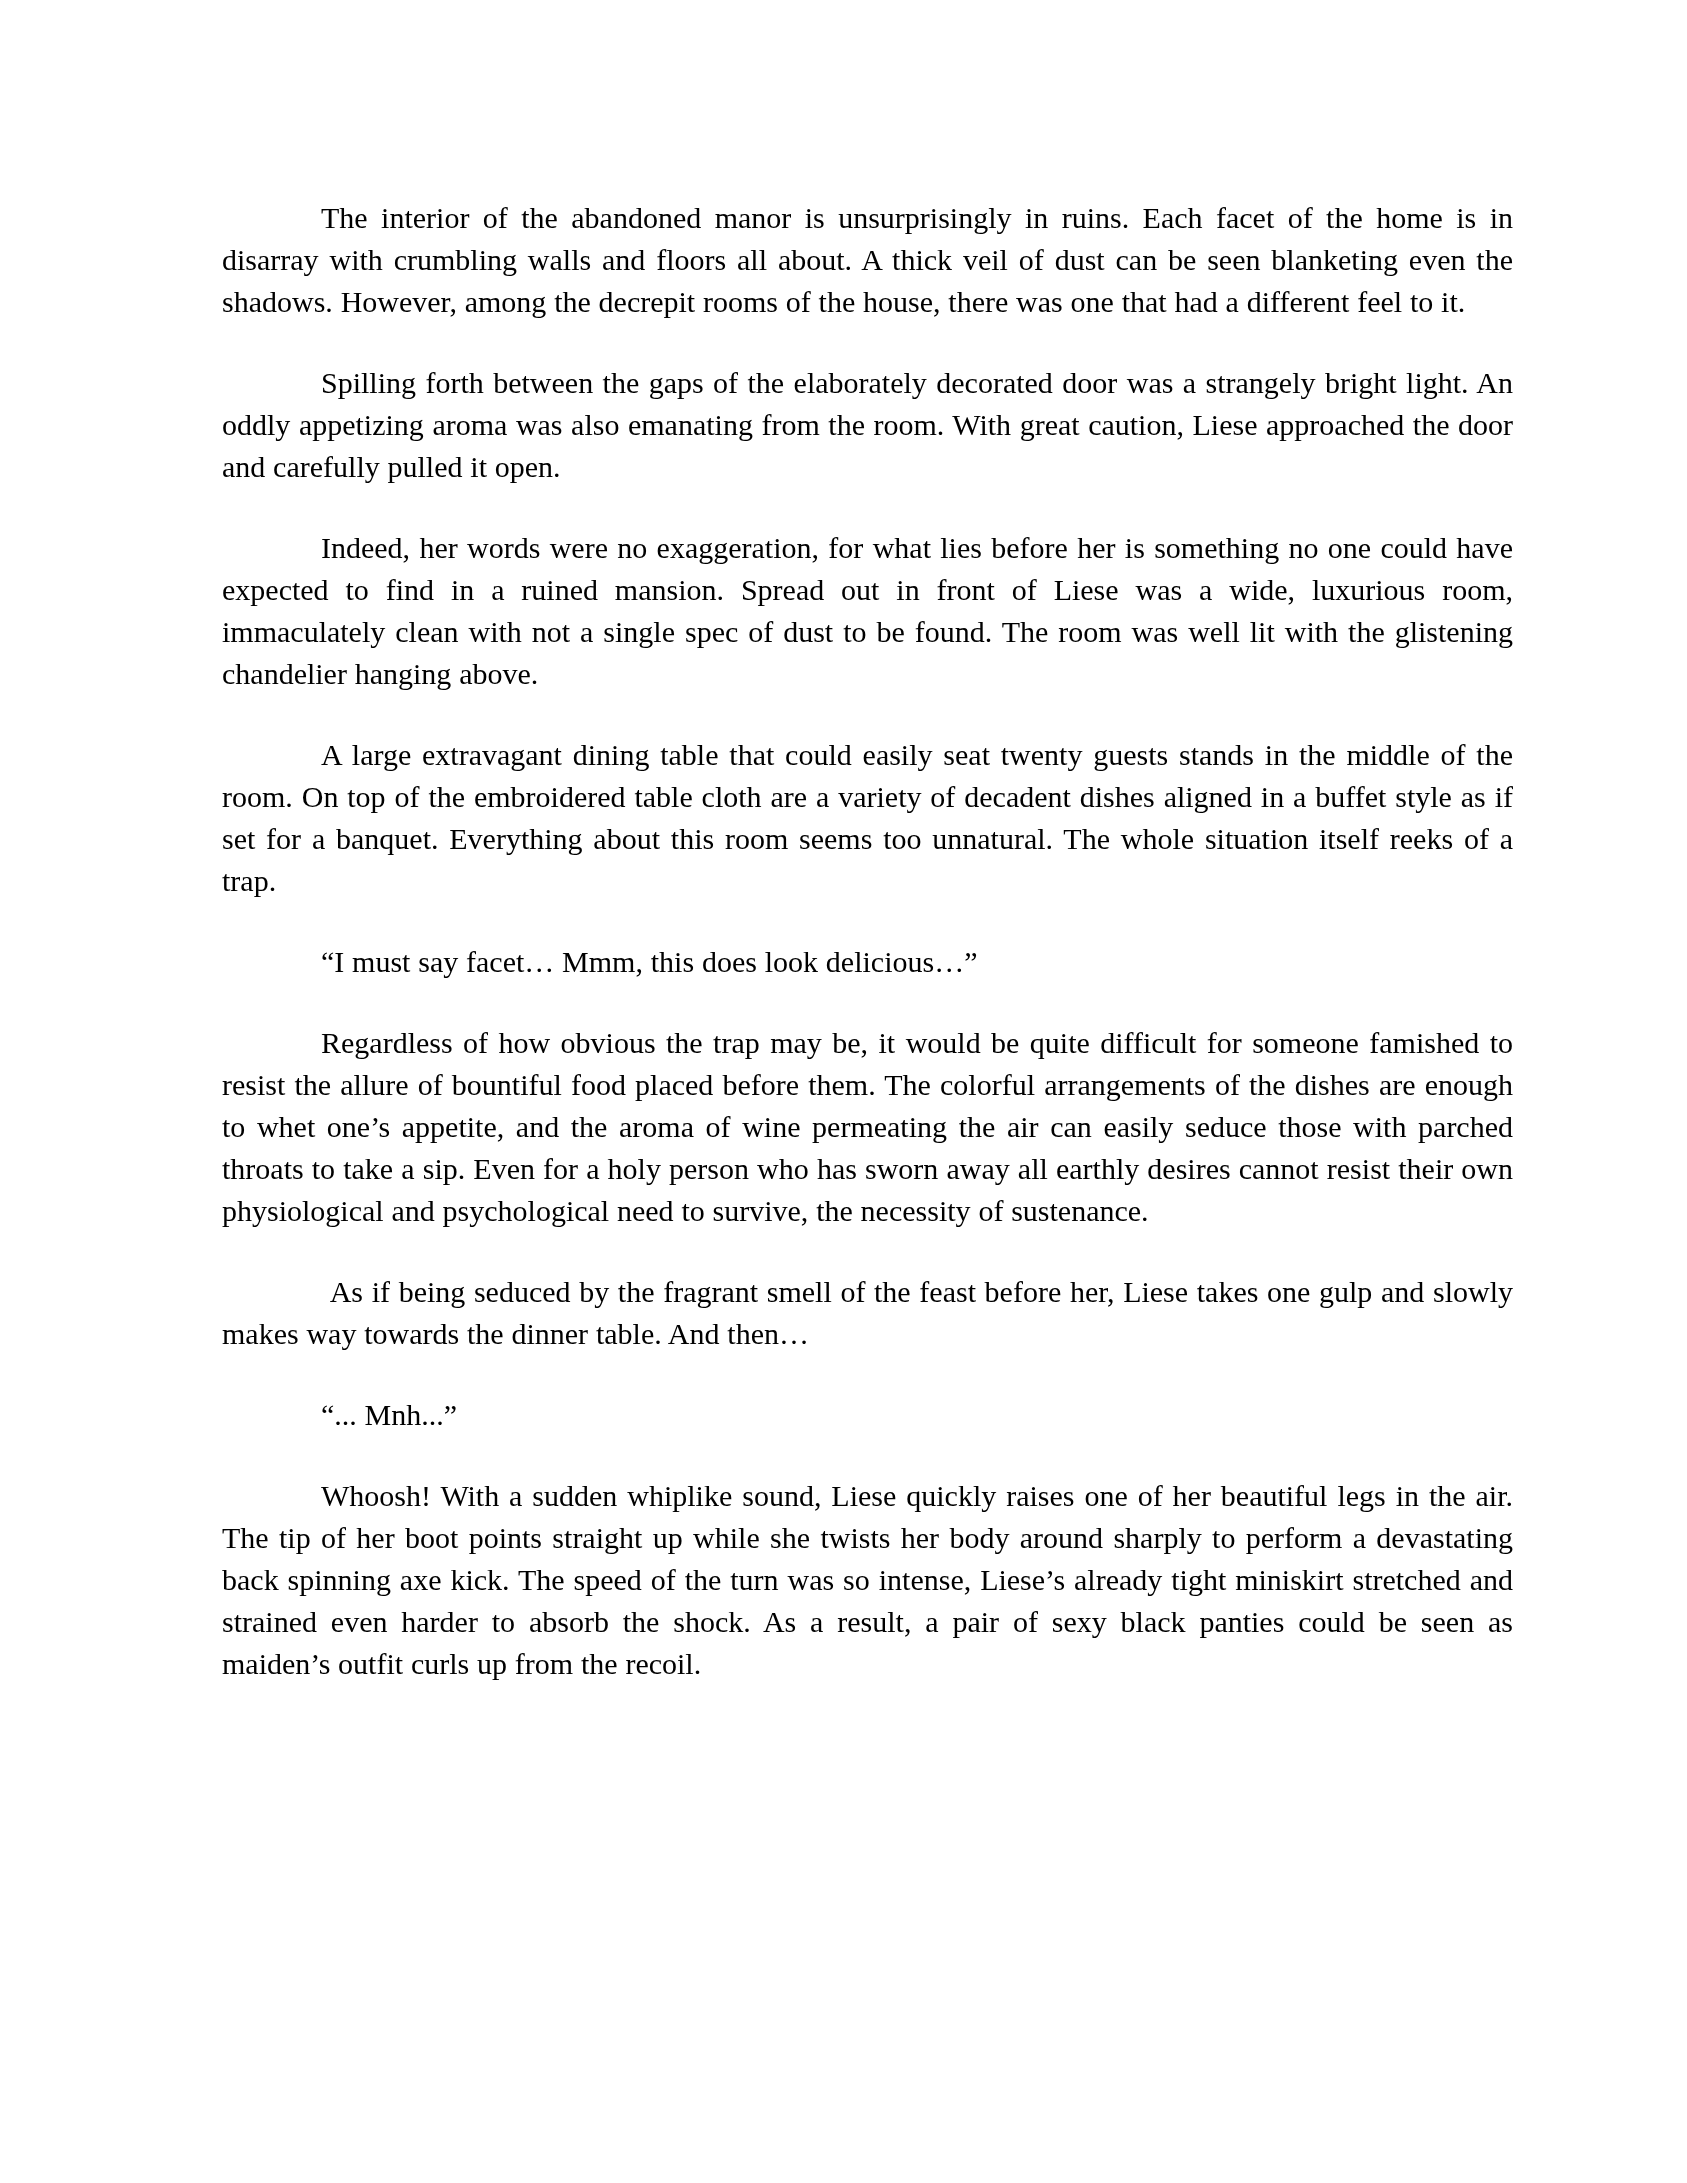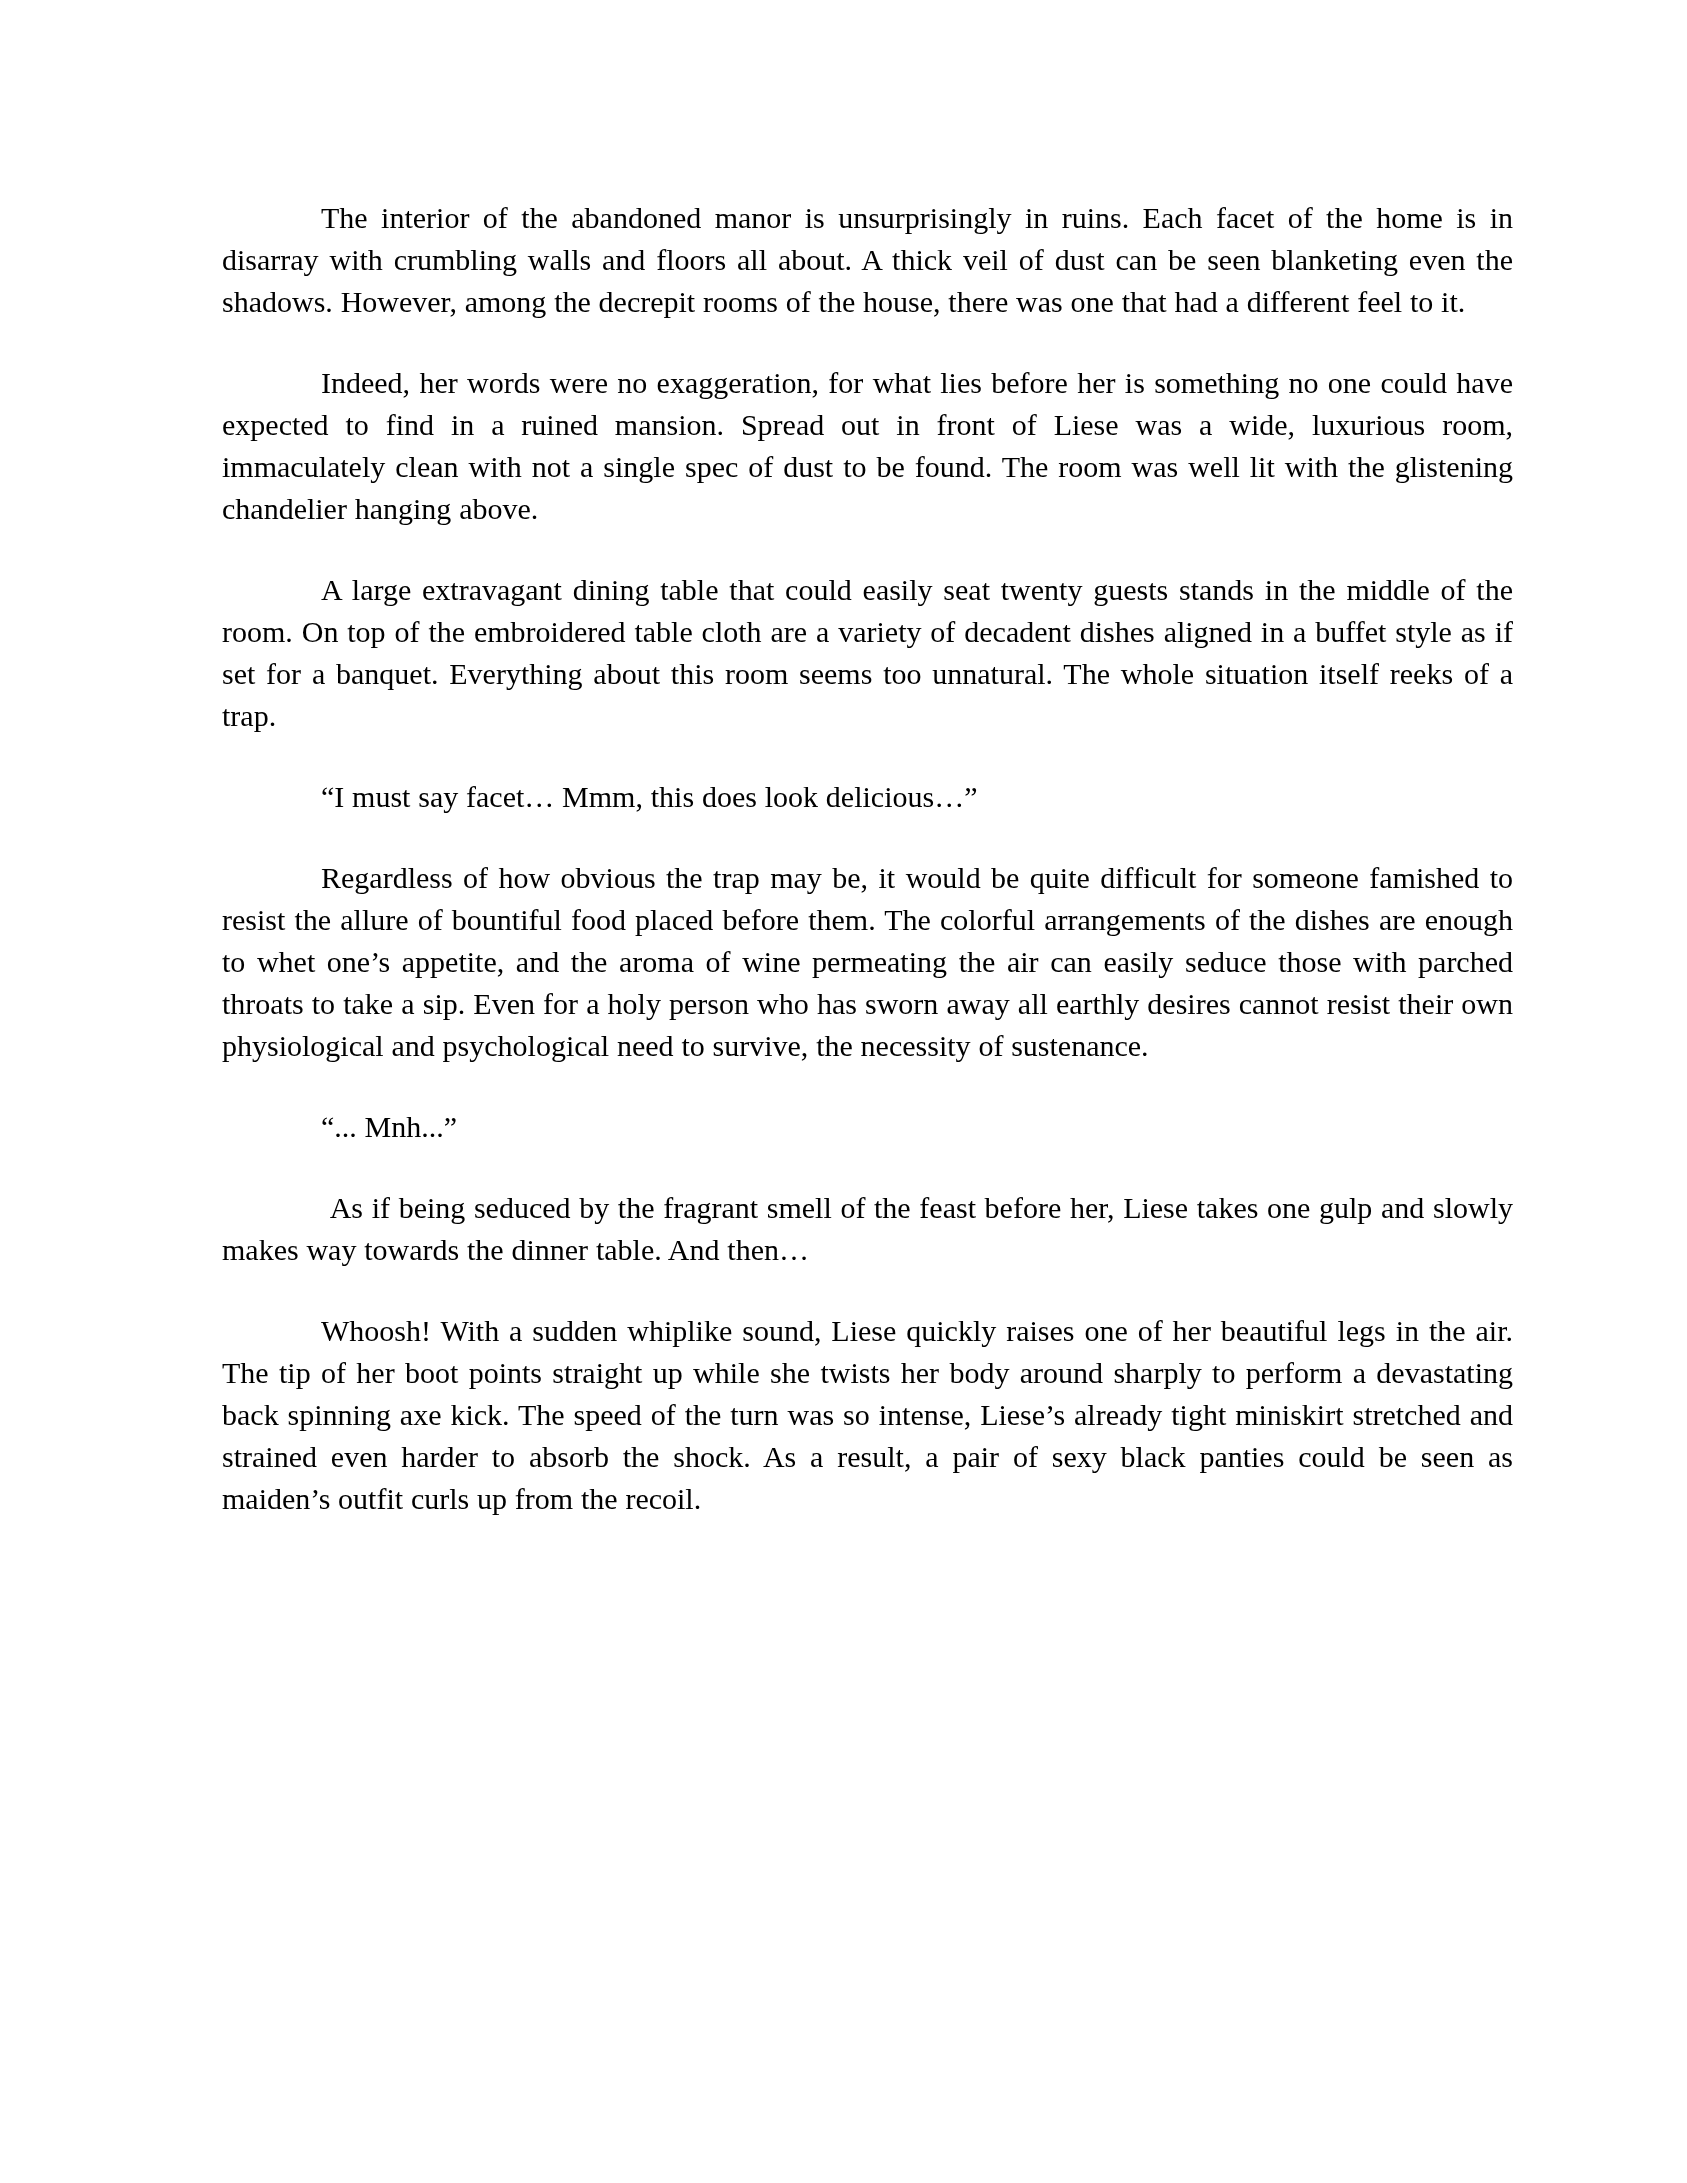--- a/index.html
+++ b/index.html
@@ -27,21 +27,22 @@
     text-align: justify;
     white-space: pre-wrap;
     word-spacing: 0.3px;
   }
 </style>
 </head>
 <body>
 
 <div class="page">
   <p>The interior of the abandoned manor is unsurprisingly in ruins. Each facet of the home is in disarray with crumbling walls and floors all about. A thick veil of dust can be seen blanketing even the shadows. However, among the decrepit rooms of the house, there was one that had a different feel to it.</p>
+  <p>Spilling forth between the gaps of the elaborately decorated door was a strangely bright light. An oddly appetizing aroma was also emanating from the room. With great caution, Liese approached the door and carefully pulled it open.</p>
   <p>Indeed, her words were no exaggeration, for what lies before her is something no one could have expected to find in a ruined mansion. Spread out in front of Liese was a wide, luxurious room, immaculately clean with not a single spec of dust to be found. The room was well lit with the glistening chandelier hanging above.</p>
   <p>A large extravagant dining table that could easily seat twenty guests stands in the middle of the room. On top of the embroidered table cloth are a variety of decadent dishes aligned in a buffet style as if set for a banquet. Everything about this room seems too unnatural. The whole situation itself reeks of a trap.</p>
   <p>“I must say facet… Mmm, this does look delicious…”</p>
   <p>Regardless of how obvious the trap may be, it would be quite difficult for someone famished to resist the allure of bountiful food placed before them. The colorful arrangements of the dishes are enough to whet one’s appetite, and the aroma of wine permeating the air can easily seduce those with parched throats to take a sip. Even for a holy person who has sworn away all earthly desires cannot resist their own physiological and psychological need to survive, the necessity of sustenance.</p>
+  <p> As if being seduced by the fragrant smell of the feast before her, Liese takes one gulp and slowly makes way towards the dinner table. And then…</p>
   <p>“... Mnh...”</p>
-  <p> As if being seduced by the fragrant smell of the feast before her, Liese takes one gulp and slowly makes way towards the dinner table. And then…</p>
   <p>Whoosh! With a sudden whiplike sound, Liese quickly raises one of her beautiful legs in the air. The tip of her boot points straight up while she twists her body around sharply to perform a devastating back spinning axe kick. The speed of the turn was so intense, Liese’s already tight miniskirt stretched and strained even harder to absorb the shock. As a result, a pair of sexy black panties could be seen as maiden’s outfit curls up from the recoil.</p>
 </div>
 
 
 </body></html>

